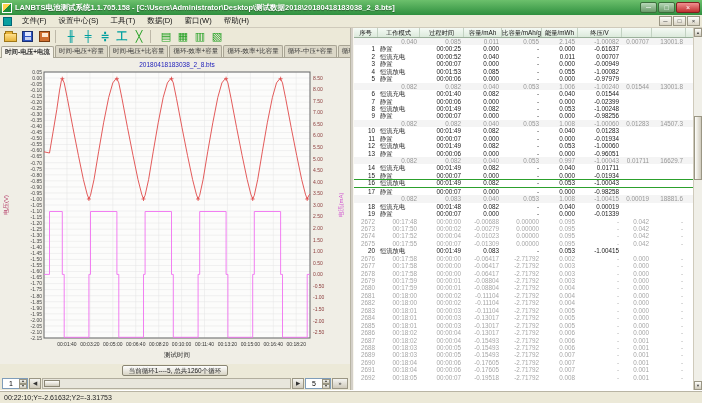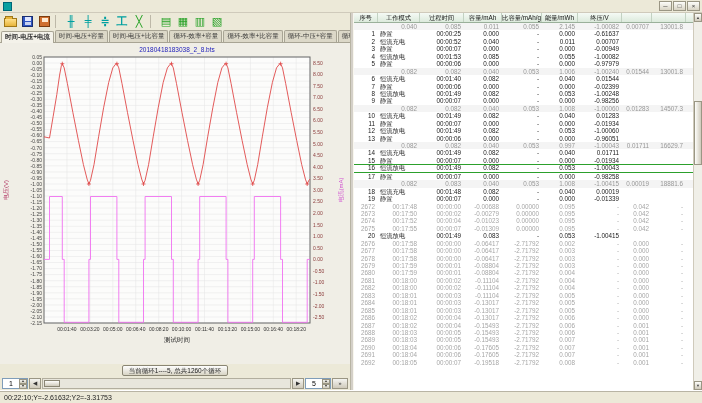--- a/index.html
+++ b/index.html
@@ -78,23 +78,40 @@
   .vs-thumb { position:absolute; left:0; right:0; top:88px; height:64px; background:linear-gradient(90deg,#fdfdfa,#cfcabb); border:1px solid #9a9684; }
 
   .statusbar { height:13px; background:#ece9d8; border-top:1px solid #fff; box-shadow:inset 0 1px 0 #b8b4a4; display:flex; align-items:center; padding:0 4px; flex:0 0 auto; }
   .status-text { font-size:7px; color:#222; }
 </style>
 </head>
 <body>
 
 <div class="window">
 
+  <div class="titlebar">
+    <div class="app-icon"></div>
+    <div class="title-text">LANBTS电池测试系统1.1.705.158 - [C:\Users\Administrator\Desktop\测试数据2018\20180418183038_2_8.bts]</div>
+    <div class="cap-btns">
+      <div class="cap-btn">─</div>
+      <div class="cap-btn">□</div>
+      <div class="cap-btn cap-close">×</div>
+    </div>
+  </div>
 
   <div class="menubar">
     <div class="menu-doc-icon"></div>
+    <div style="display:flex;">
+        <div class="menu-item">文件(F)</div>
+        <div class="menu-item">设置中心(S)</div>
+        <div class="menu-item">工具(T)</div>
+        <div class="menu-item">数据(D)</div>
+        <div class="menu-item">窗口(W)</div>
+        <div class="menu-item">帮助(H)</div>
+      </div>
     <div class="menu-spacer"></div>
     <div class="mdi-btn">─</div>
     <div class="mdi-btn">□</div>
     <div class="mdi-btn">×</div>
   </div>
 
   <div class="main">
     <div class="left-pane">
       <div class="toolbar">
           <div class="tb-btn">

